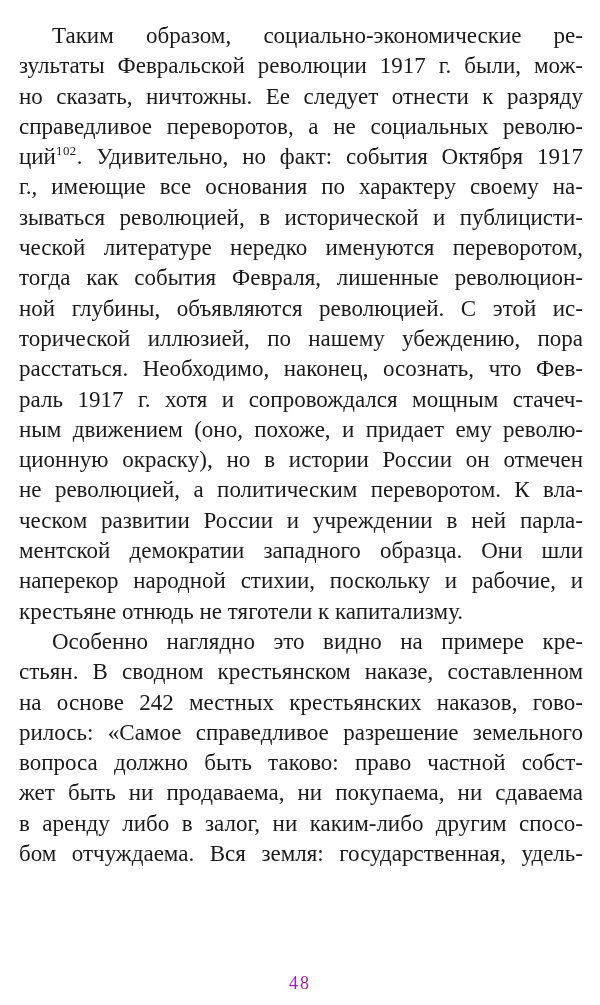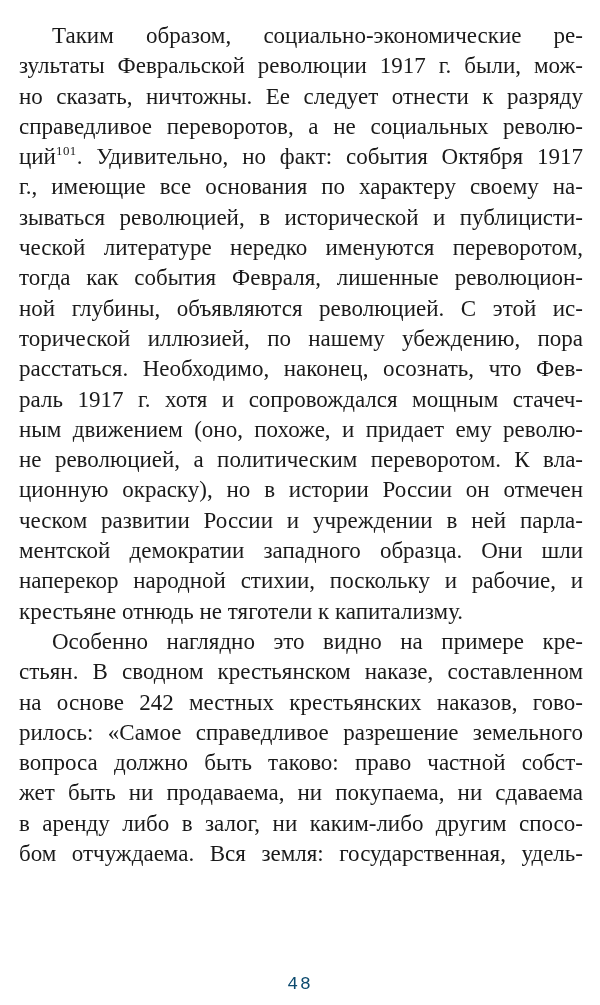--- a/index.html
+++ b/index.html
@@ -48,49 +48,49 @@
     line-height: 0;
     vertical-align: super;
     letter-spacing: 0.5px;
   }
   .page-number {
     position: absolute;
     left: 0;
     right: 0;
     bottom: 11px;
     text-align: center;
-    font-family: Liberation Mono, monospace;
+    font-family: Liberation Serif, serif;
     font-size: 18px;
     font-weight: 500;
     letter-spacing: 2px;
-    color: #0c4a6e;
+    color: #a21caf;
   }
 </style>
 </head>
 <body>
 
 <div class="book-page">
   <div class="text-block">
       <div class="para indent">
         <div class="line">Таким образом, социально-экономические ре-</div>
         <div class="line">зультаты Февральской революции 1917 г. были, мож-</div>
         <div class="line">но сказать, ничтожны. Ее следует отнести к разряду</div>
         <div class="line">справедливое переворотов, а не социальных револю-</div>
-        <div class="line">ций<sup>101</sup>. Удивительно, но факт: события Октября 1917</div>
+        <div class="line">ций<sup>102</sup>. Удивительно, но факт: события Октября 1917</div>
         <div class="line">г., имеющие все основания по характеру своему на-</div>
         <div class="line">зываться революцией, в исторической и публицисти-</div>
         <div class="line">ческой литературе нередко именуются переворотом,</div>
         <div class="line">тогда как события Февраля, лишенные революцион-</div>
         <div class="line">ной глубины, объявляются революцией. С этой ис-</div>
         <div class="line">торической иллюзией, по нашему убеждению, пора</div>
         <div class="line">расстаться. Необходимо, наконец, осознать, что Фев-</div>
         <div class="line">раль 1917 г. хотя и сопровождался мощным стачеч-</div>
         <div class="line">ным движением (оно, похоже, и придает ему револю-</div>
+        <div class="line">ционную окраску), но в истории России он отмечен</div>
         <div class="line">не революцией, а политическим переворотом. К вла-</div>
-        <div class="line">ционную окраску), но в истории России он отмечен</div>
         <div class="line">ческом развитии России и учреждении в ней парла-</div>
         <div class="line">ментской демократии западного образца. Они шли</div>
         <div class="line">наперекор народной стихии, поскольку и рабочие, и</div>
         <div class="line end">крестьяне отнюдь не тяготели к капитализму.</div>
       </div>
       <div class="para indent">
         <div class="line">Особенно наглядно это видно на примере кре-</div>
         <div class="line">стьян. В сводном крестьянском наказе, составленном</div>
         <div class="line">на основе 242 местных крестьянских наказов, гово-</div>
         <div class="line">рилось: «Самое справедливое разрешение земельного</div>

